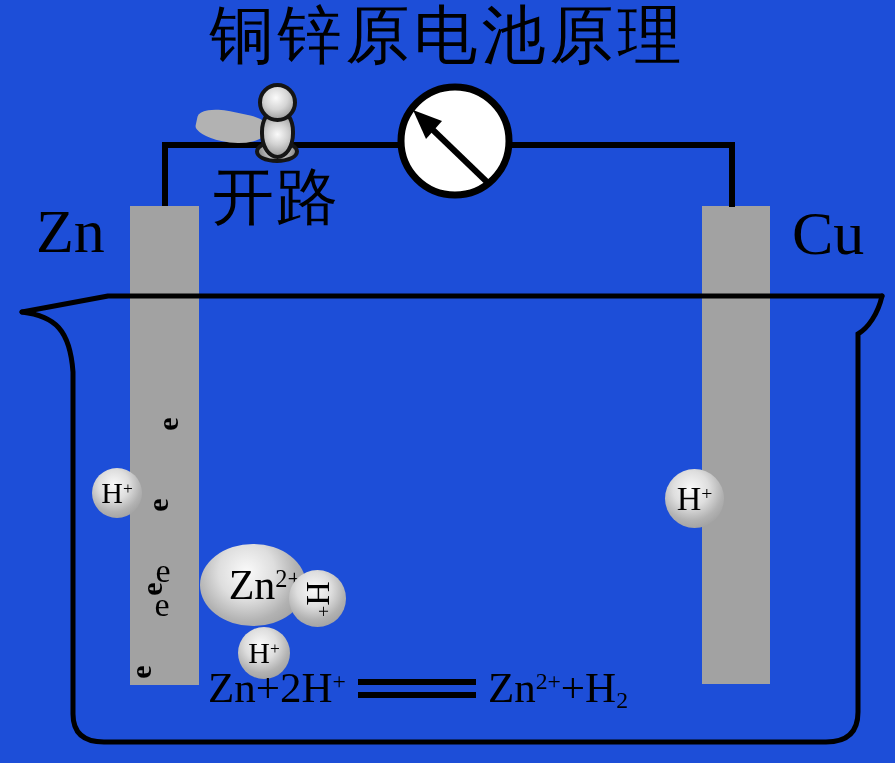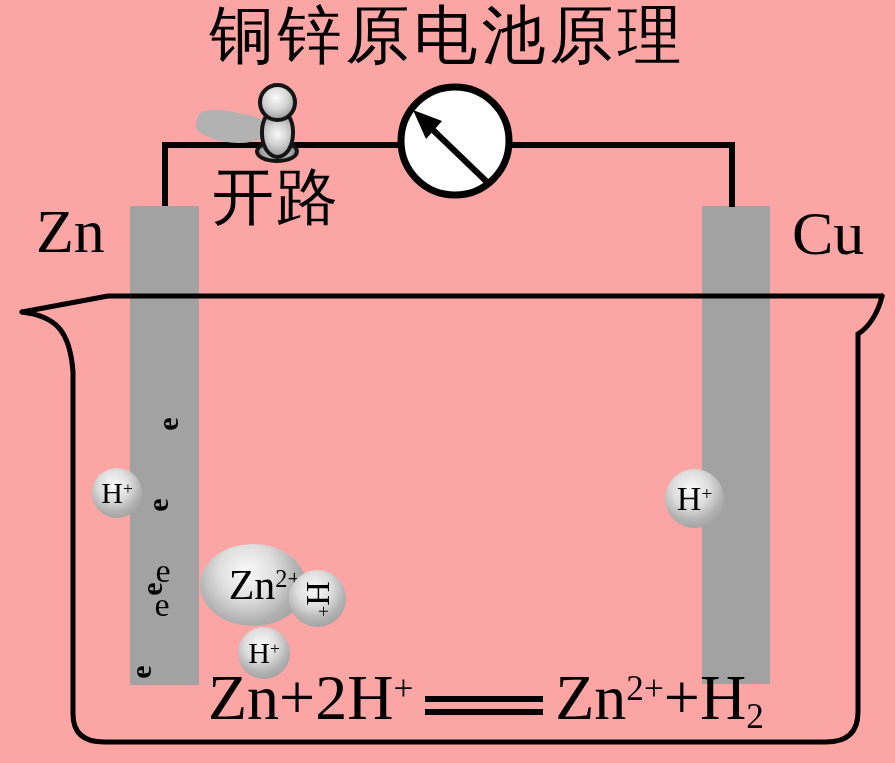--- a/index.html
+++ b/index.html
@@ -1,16 +1,16 @@
 <!DOCTYPE html>
 <html style="--electrode-gray: #a2a2a2; --ball-edge-gray: #8e8e8e; --shadow-gray: #b2b2b2; --line-black: #000000;"><head>
 <meta charset="utf-8">
 <style>
   html,body{margin:0;padding:0;background:#fff;}
-  #stage{position:relative;width:895px;height:763px;background:#fca5a5;overflow:hidden;
+  #stage{position:relative;width:895px;height:763px;background:#1d4ed8;overflow:hidden;
          font-family:"Liberation Serif","DejaVu Serif",serif;color:#000;}
 
   .electrode{position:absolute;background:var(--electrode-gray,#a2a2a2);z-index:1;}
 
   #wiring{position:absolute;left:0;top:0;z-index:2;}
 
   .label{position:absolute;z-index:4;line-height:1;white-space:nowrap;}
   #title{left:0;right:0;top:4px;text-align:center;font-size:64px;letter-spacing:4px;}
   #switch-label{left:212px;top:166px;font-size:62px;letter-spacing:2px;}
   #zn-label{left:36px;top:200px;font-size:62px;}
@@ -34,21 +34,21 @@
   .ion-label{line-height:1;white-space:nowrap;}
   .ion-label sup{font-size:58%;vertical-align:0.5em;line-height:0;}
   .rot{transform:rotate(90deg);}
 
   
   .e-mark{position:absolute;z-index:4;font-weight:bold;font-size:30px;line-height:1;
           transform:translate(-50%,-50%) rotate(-90deg);}
   .e-plain{position:absolute;z-index:4;font-size:34px;line-height:1;transform:translate(-50%,-50%);}
 
   
-  #equation{position:absolute;left:208px;top:666px;z-index:5;font-size:64px;line-height:1;white-space:nowrap;}
+  #equation{position:absolute;left:208px;top:666px;z-index:5;font-size:43px;line-height:1;white-space:nowrap;}
   #equation .sup{font-size:55%;vertical-align:0.55em;line-height:0;}
   #equation .sub{font-size:55%;vertical-align:-0.25em;line-height:0;}
   .dbl-eq{display:inline-block;width:118px;height:7px;border-top:6px solid #000;border-bottom:6px solid #000;
           vertical-align:4px;margin:0 12px;}
 </style>
 </head>
 <body>
 
 <div id="stage">
 

